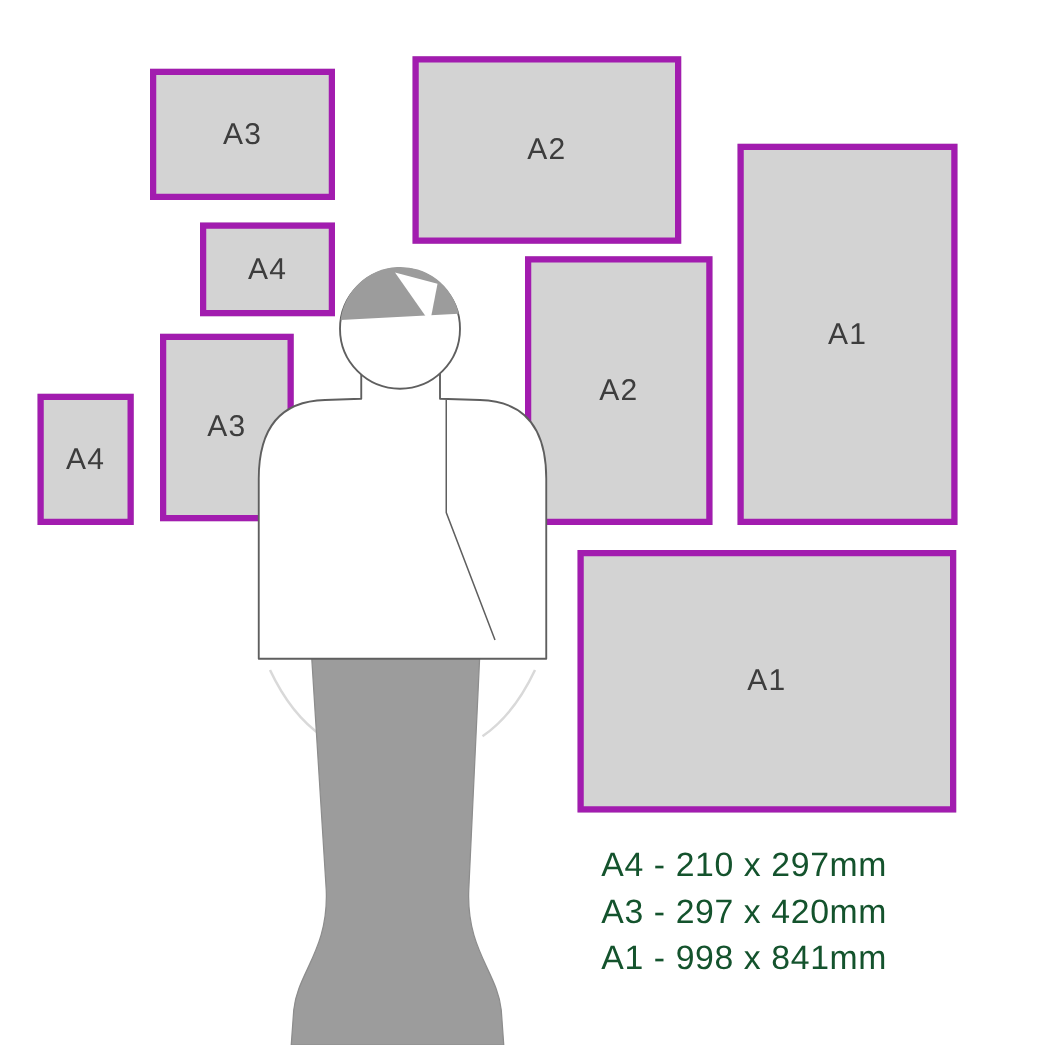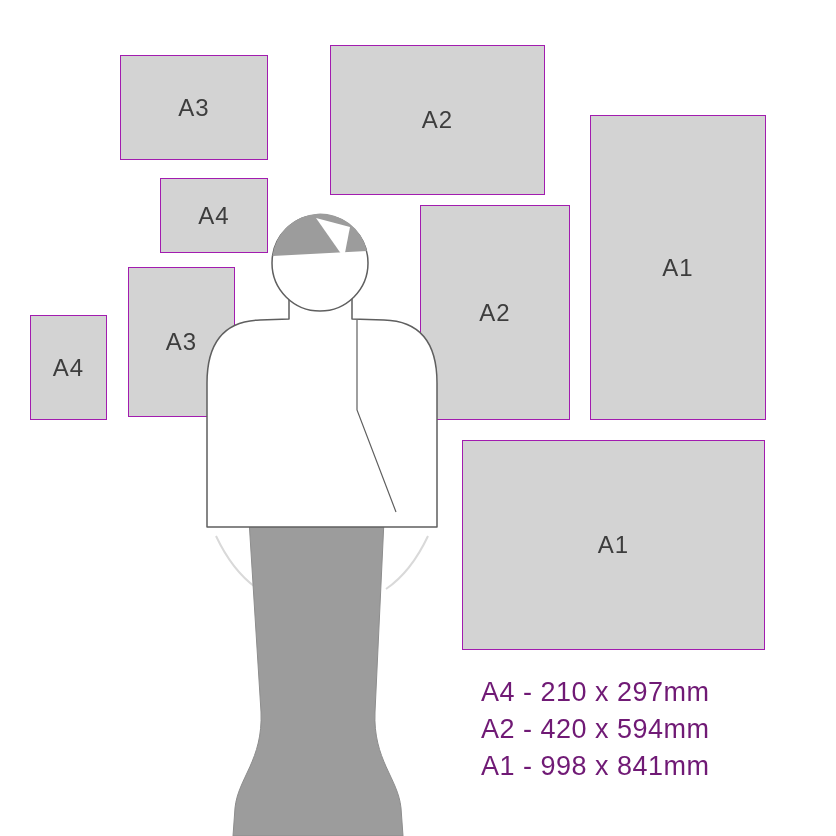--- a/index.html
+++ b/index.html
@@ -2,39 +2,39 @@
 <html><head>
 <meta charset="utf-8">
 <style>
   * { margin:0; padding:0; box-sizing:border-box; }
   html,body { width:836px; height:836px; background:#ffffff; font-family:"Liberation Sans", sans-serif; }
   .canvas { position:relative; width:836px; height:836px; background:#ffffff; overflow:hidden; }
 
   .sheet {
     position:absolute;
     background:#d3d3d3;
-    border:1px solid #a21caf;
+    border:5px solid #a21caf;
     display:flex; align-items:center; justify-content:center;
   }
   .sheet-label { font-size:24px; color:#3d3d3d; letter-spacing:1px; }
 
   
   .s0 { left:120px; top:55px;  width:148px; height:105px; }  
   .s1 { left:330px; top:45px;  width:215px; height:150px; }  
   .s2 { left:160px; top:178px; width:108px; height:75px;  }  
   .s3 { left:590px; top:115px; width:176px; height:305px; }  
   .s4 { left:420px; top:205px; width:150px; height:215px; }  
   .s5 { left:128px; top:267px; width:107px; height:150px; }  
   .s6 { left:30px;  top:315px; width:77px;  height:105px; }  
   .s7 { left:462px; top:440px; width:303px; height:210px; }  
 
   .person-svg { position:absolute; left:0; top:0; width:836px; height:836px; pointer-events:none; }
 
   .legend { position:absolute; left:481px; top:674px; }
-  .legend-line { font-size:27px; color:#701a75; line-height:37px; letter-spacing:0.5px; white-space:nowrap; }
+  .legend-line { font-size:27px; color:#14532d; line-height:37px; letter-spacing:0.5px; white-space:nowrap; }
 </style>
 </head>
 <body>
 
 <div class="canvas">
 
   <div class="sheet s0">
     <span class="sheet-label">A3</span>
   </div>
   <div class="sheet s1">
@@ -72,17 +72,17 @@
 
     <circle cx="320" cy="263" r="48" fill="#ffffff" stroke="#5f5f5f" stroke-width="1.5"></circle>
 
     <path d="M272.5,256 A48,48 0 0 1 367,251 Z" fill="#9c9c9c"></path>
 
     <path d="M316,218 L350,227 L344,258 Z" fill="#ffffff"></path>
   </svg>
 
   <div class="legend">
     <div class="legend-line">A4 - 210 x 297mm</div>
-    <div class="legend-line">A2 - 420 x 594mm</div>
+    <div class="legend-line">A3 - 297 x 420mm</div>
     <div class="legend-line">A1 - 998 x 841mm</div>
   </div>
 
 </div>
 
 </body></html>

